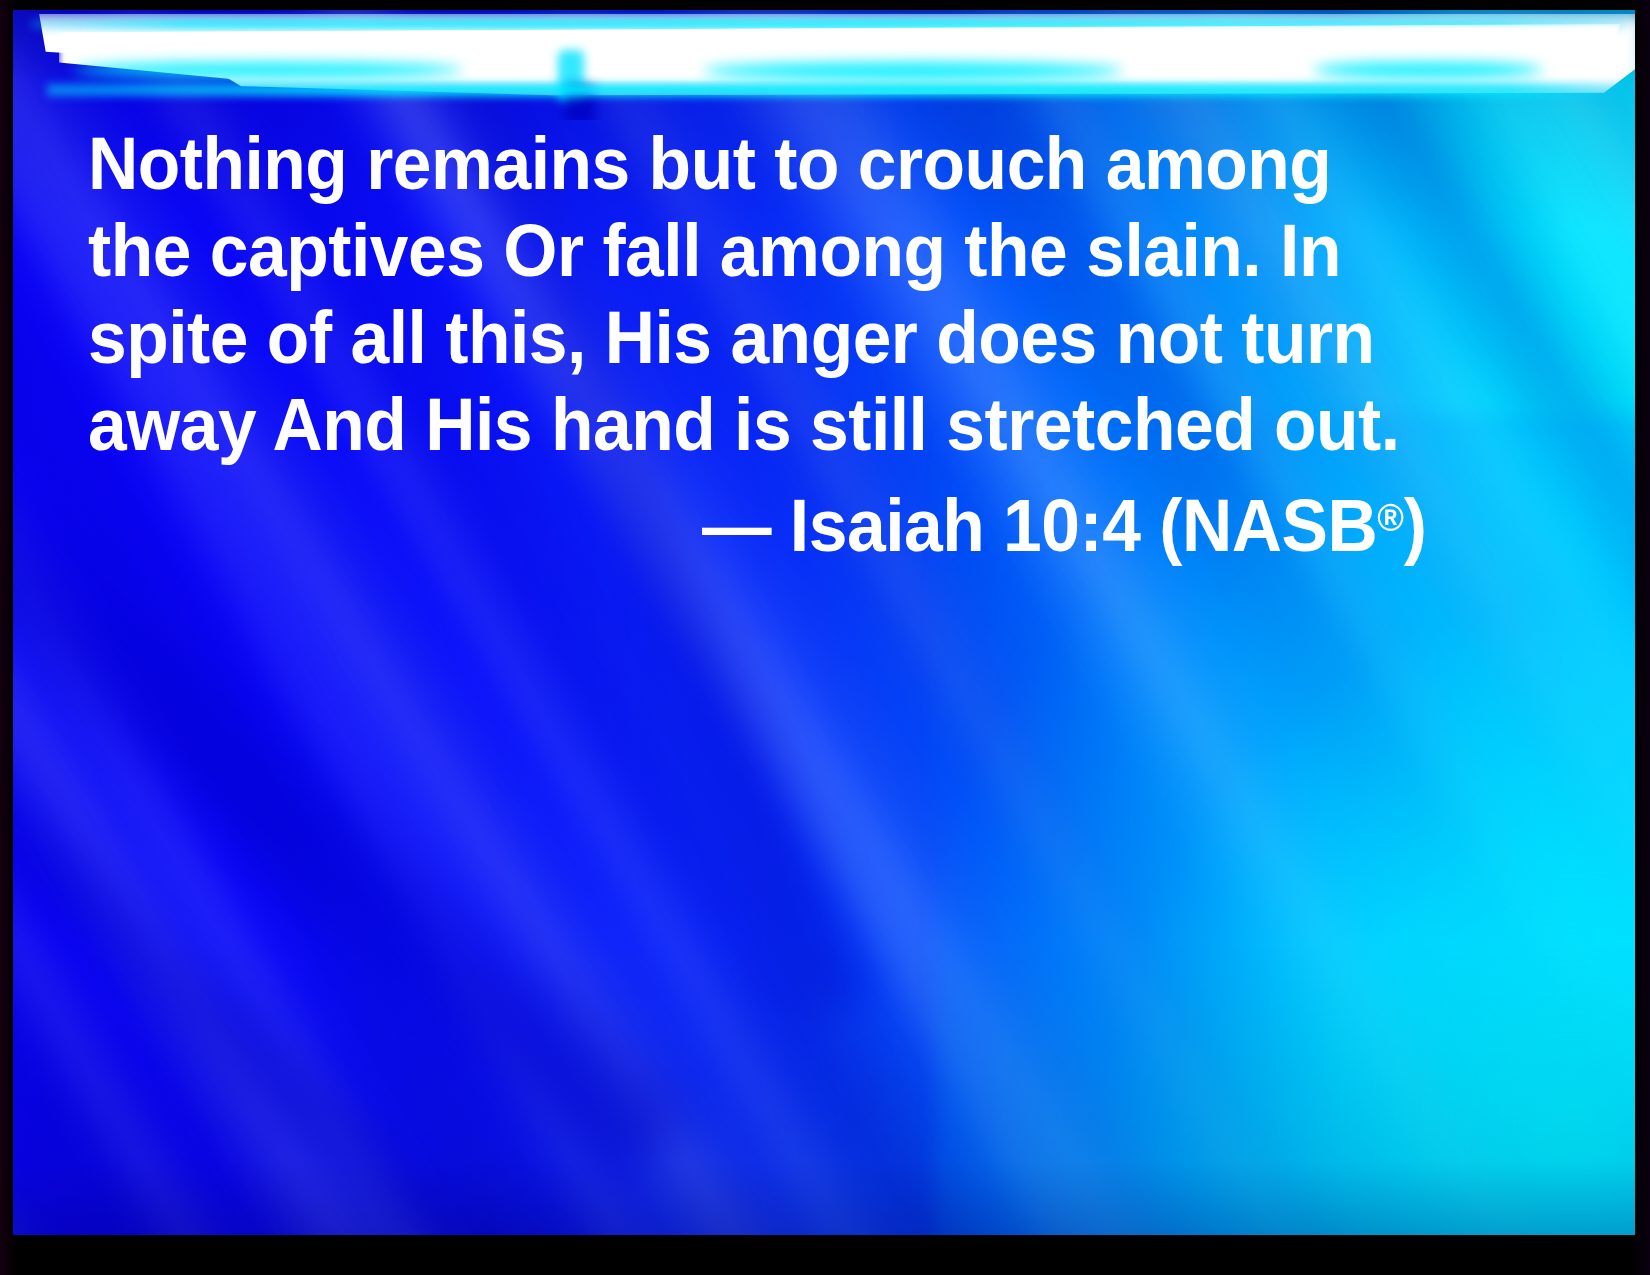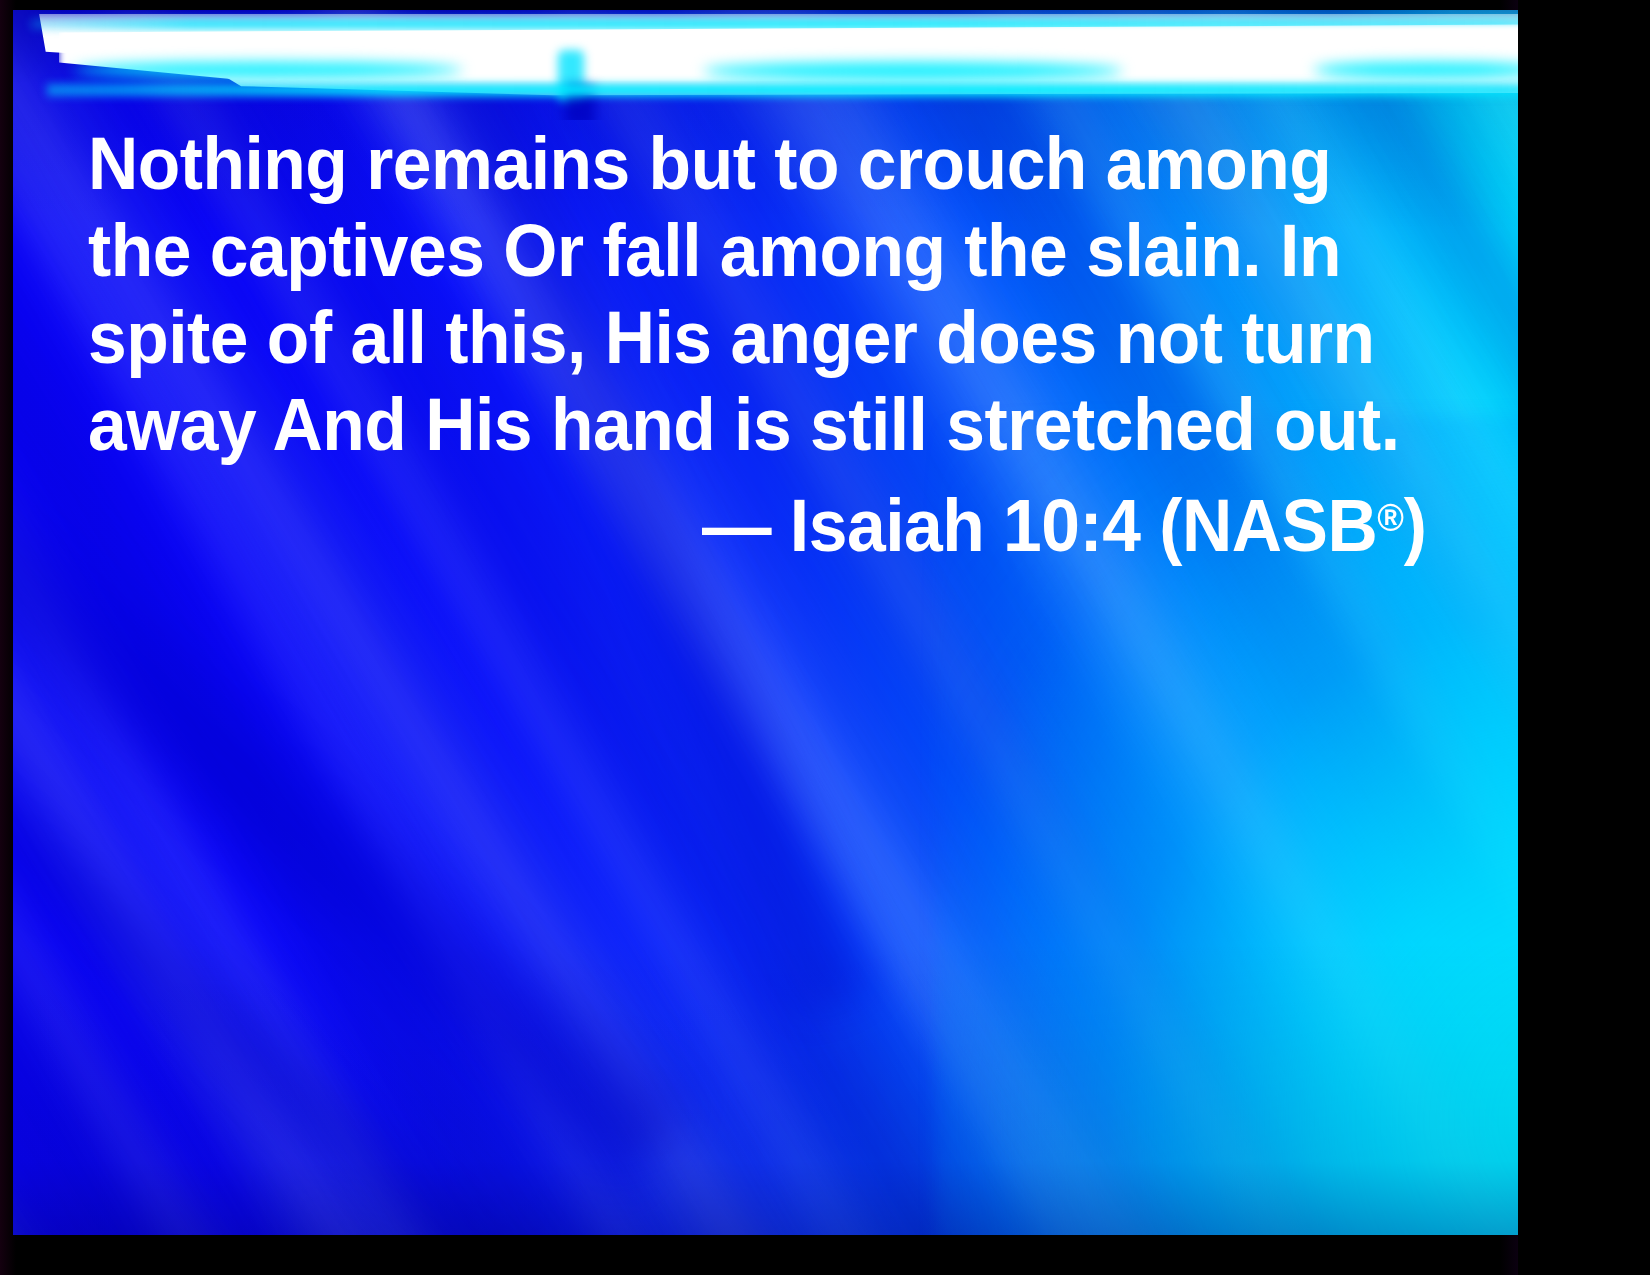--- a/index.html
+++ b/index.html
@@ -9,21 +9,21 @@
   }
   body {
     width: 1650px;
     height: 1275px;
     overflow: hidden;
   }
 
   
   #slide-frame {
     position: relative;
-    width: 1518px;
+    width: 1650px;
     height: 1275px;
     background: #000000;
     overflow: hidden;
   }
 
   
   #frame-tint {
     position: absolute;
     inset: 0;
     background:

